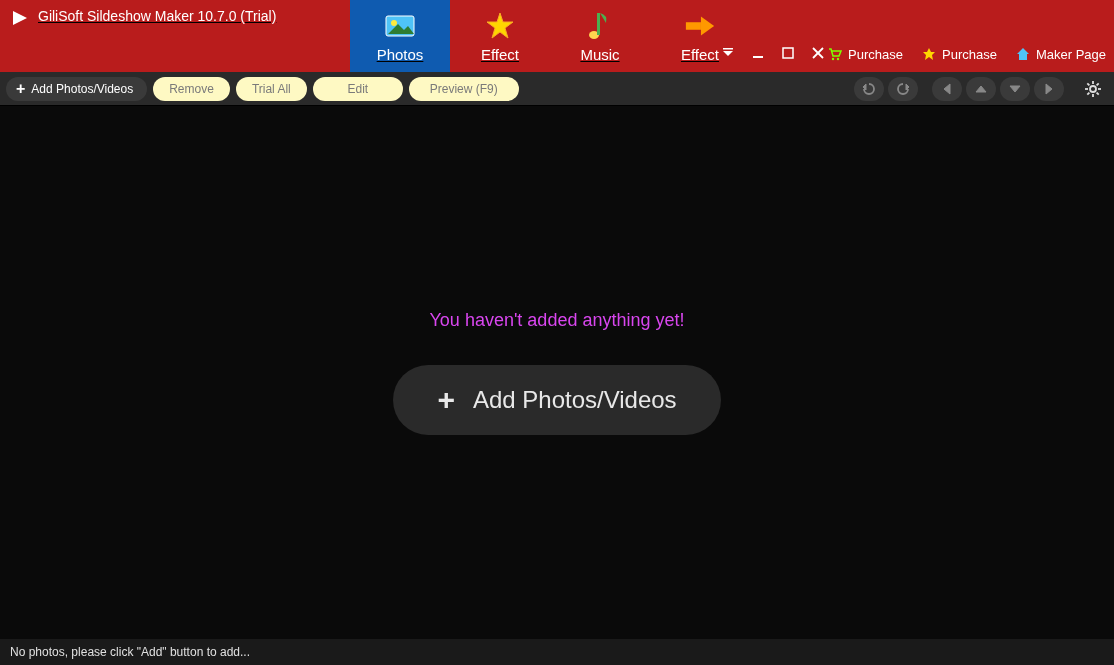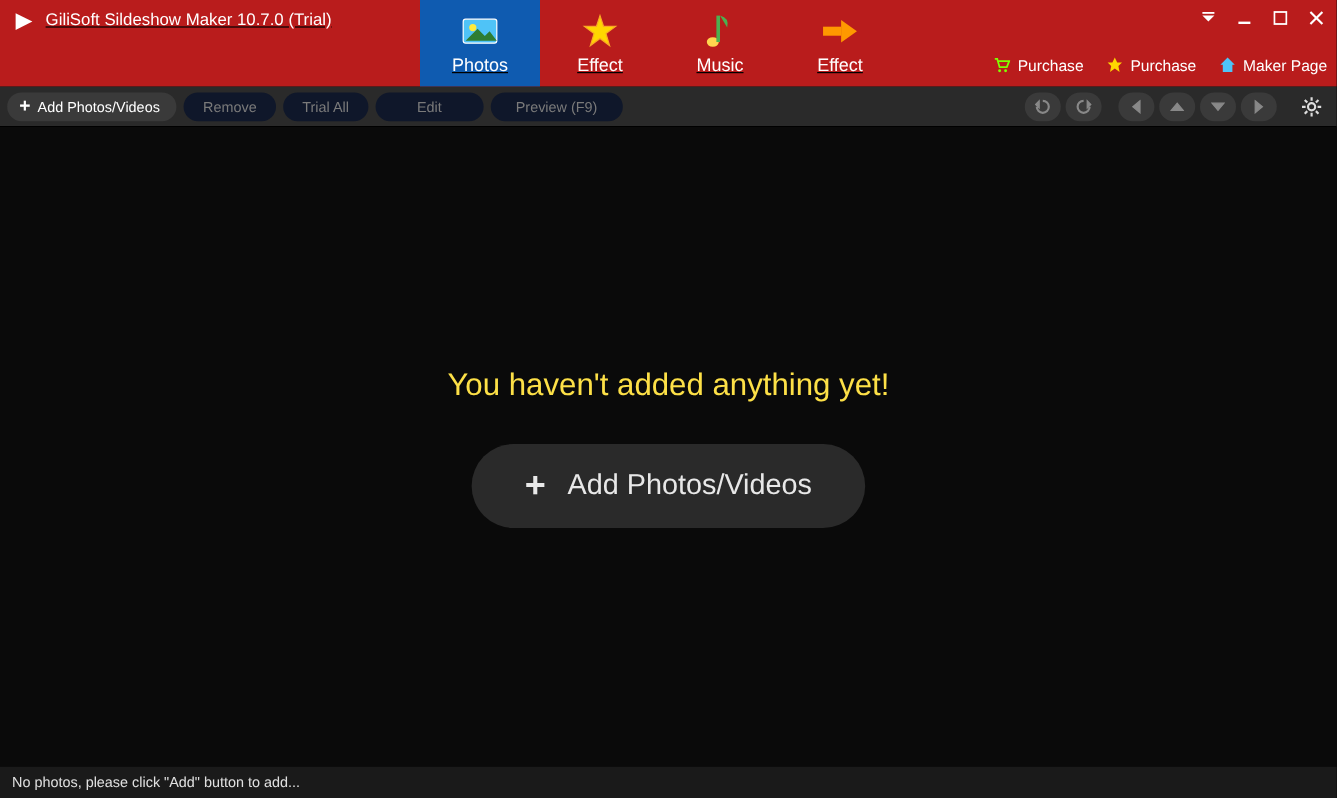--- a/index.html
+++ b/index.html
@@ -7,42 +7,42 @@
 
   
   .header { height: 72px; background: #b91c1c; display: flex; align-items: stretch; position: relative; text-decoration: underline; }
   .title-area { display: flex; align-items: flex-start; padding: 8px 10px 0 10px; flex: 0 0 350px; }
   .app-logo { width: 20px; height: 20px; margin-right: 8px; display:flex; align-items:center; justify-content:center; }
   .app-title { color: #fff; font-size: 14px; }
   .tabs { display: flex; height: 100%; }
   .tab { width: 100px; height: 72px; display: flex; flex-direction: column; align-items: center; justify-content: center; color: #fff; font-size: 15px; cursor: pointer; }
   .tab.active { background: #0f5bb0; }
   .tab .icon { width: 32px; height: 32px; margin-bottom: 4px; display:flex; align-items:center; justify-content:center; }
-  .header-right { position: absolute; right: 0; top: 0; height: 72px; display: flex; flex-direction: column; align-items: flex-end; justify-content: space-between; padding: 6px 8px 10px 0; }
+  .header-right { position: absolute; right: 0; top: 0; height: 72px; display: flex; flex-direction: row; align-items: flex-end; justify-content: space-between; padding: 6px 8px 10px 0; }
   .win-controls { display: flex; gap: 12px; align-items:center; }
   .win-btn { width: 18px; height: 18px; display:flex; align-items:center; justify-content:center; cursor:pointer; color:#fff; }
   .link-row { display: flex; gap: 18px; align-items: center; }
   .link-item { display: flex; align-items: center; gap: 5px; color: #fff; font-size: 13px; cursor: pointer; }
   .link-item .li-icon { width:16px; height:16px; display:flex; align-items:center; justify-content:center; }
 
   
   .toolbar { height: 34px; background: #2a2a2a; display: flex; align-items: center; padding: 0 6px; gap: 6px; border-bottom: 1px solid #000; }
   .tbtn { height: 24px; border-radius: 12px; background: #4a4a4a; color: #d0d0d0; font-size: 12px; display: flex; align-items: center; justify-content: center; padding: 0 16px; cursor: pointer; border: none; }
   .tbtn.primary { background: #3a3a3a; color: #fff; padding: 0 14px 0 10px; }
   .tbtn.primary .plus { font-size: 16px; font-weight: bold; margin-right: 6px; }
-  .tbtn.disabled { color: #7a7a7a; background: #0f172a; cursor: default; }
+  .tbtn.disabled { color: #7a7a7a; background: #fef9c3; cursor: default; }
   .toolbar-spacer { flex: 1; }
   .icon-btn { width: 30px; height: 24px; border-radius: 12px; background: #3a3a3a; display: flex; align-items: center; justify-content: center; cursor: pointer; color:#888; }
   .icon-btn svg { stroke:#888; fill:#888; }
   .icon-group { display:flex; gap:4px; }
   .gear-btn { width: 30px; height: 24px; display:flex; align-items:center; justify-content:center; cursor:pointer; color:#ddd; margin-left:8px; }
 
   
   .main { height: calc(665px - 72px - 34px - 26px); background: #0a0a0a; display: flex; flex-direction: column; align-items: center; justify-content: center; }
-  .empty-msg { color: #fde047; font-size: 26px; margin-bottom: 34px; }
+  .empty-msg { color: #d946ef; font-size: 18px; margin-bottom: 34px; }
   .big-add { background: #2a2a2a; color: #e8e8e8; border-radius: 40px; padding: 18px 44px; display: flex; align-items: center; gap: 18px; font-size: 24px; cursor: pointer; border:none; }
   .big-add .plus-big { font-size: 30px; font-weight: bold; }
 
   
   .status { height: 26px; background: #1a1a1a; display: flex; align-items: center; padding: 0 10px; color: #e0e0e0; font-size: 12px; }
   .status-left { flex: 1; }
   .status-right { display: flex; gap: 18px; }
 </style>
 </head>
 <body>

